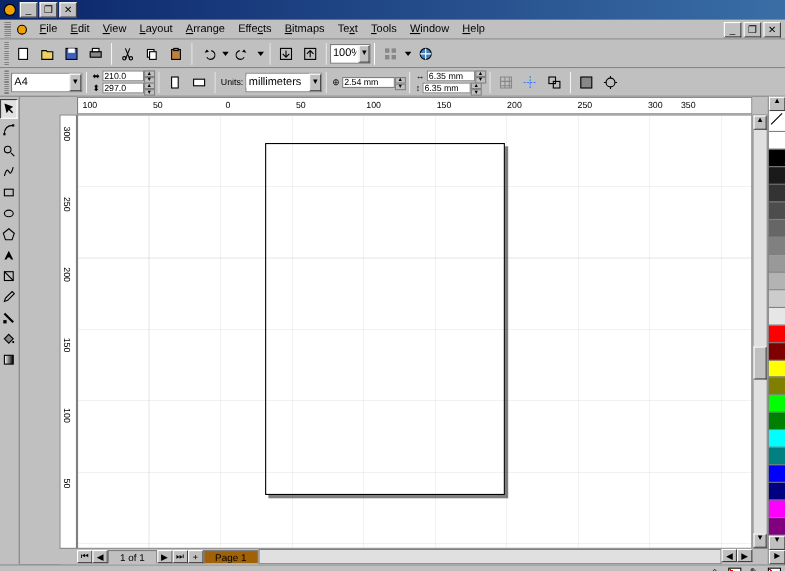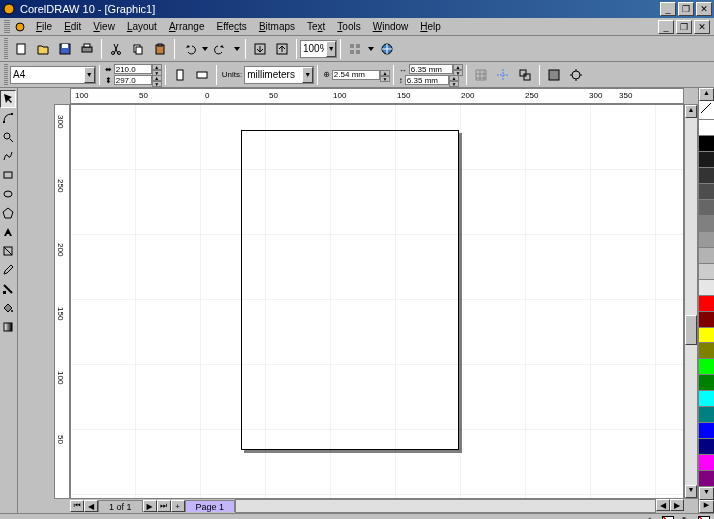--- a/index.html
+++ b/index.html
@@ -42,37 +42,36 @@
   .page { position:absolute; left:170px; top:25px; width:218px; height:320px; background:#fff; border:1px solid #000;}
   .pageshadow{ position:absolute; left:173px; top:28px; width:218px; height:320px; background:#808080;}
   .vscroll { position:absolute; top:16px; right:16px; width:14px; bottom:14px; background:#e0e0e0; border:1px solid #808080;}
   .vscroll .thumb{ position:absolute; top:210px; left:0; right:0; height:30px; background:#c0c0c0; border:1px solid #fff; border-right-color:#404040; border-bottom-color:#404040;}
   .sbtn{ height:13px; background:#c0c0c0; border:1px solid #fff; border-right-color:#404040;border-bottom-color:#404040; font-size:7px; text-align:center;}
   .palette { position:absolute; right:0; top:0; bottom:0; width:16px; background:#c0c0c0; border-left:1px solid #808080; display:flex; flex-direction:column;}
   .sw { flex:1; border-bottom:1px solid #808080;}
   .hscroll { position:absolute; bottom:0; left:16px; right:30px; height:14px; display:flex; background:#c0c0c0;}
   .pgnav { display:flex; align-items:center; height:14px; background:#c0c0c0;}
   .pgbtn { width:14px; height:12px; background:#c0c0c0; border:1px solid #fff;border-right-color:#404040;border-bottom-color:#404040; font-size:8px; display:flex;align-items:center;justify-content:center;cursor:pointer;}
-  .pgtab { height:12px; padding:0 10px; background:#c4b5fd; border:1px solid #808080; border-bottom:none; font-size:9px; display:flex; align-items:center;}
+  .pgtab { height:12px; padding:0 10px; background:#a16207; border:1px solid #808080; border-bottom:none; font-size:9px; display:flex; align-items:center;}
   .htrack{ flex:1; background:#e0e0e0; border:1px solid #808080;}
   .colorbar { height:14px; background:#c0c0c0; border-top:1px solid #808080; display:flex; align-items:center; padding:0 4px; justify-content:flex-end;}
   .cind { width:12px; height:10px; border:1px solid #000; margin-left:6px; background:#fff; position:relative;}
   .cind.none::after{content:"";position:absolute;inset:0;background:linear-gradient(to top right, transparent 45%, red 45% 55%, transparent 55%);}
   svg{display:block;}
 </style>
 </head>
 <body>
 
 <div class="titlebar">
   <span>
     <svg class="isvg" viewBox="0 0 14 14">
         <circle cx="7" cy="7" r="5" fill="#f0a000" stroke="#000"></circle>
       </svg>
   </span>
-  <span class="title">CorelDRAW 10 - [Graphic1]</span>
   <span class="tbtn">_</span>
   <span class="tbtn">❐</span>
   <span class="tbtn">✕</span>
 </div>
 
 <div class="menubar">
   <div class="mgrip"></div>
   <span style="margin-right:4px">
     <svg width="12" height="12" viewBox="0 0 12 12">
         <circle cx="6" cy="6" r="4" fill="#f0a000" stroke="#000"></circle>
@@ -198,21 +197,21 @@
   <span class="ticon">
       <svg class="isvg" viewBox="0 0 14 14">
         <circle cx="7" cy="7" r="5" fill="#4080c0" stroke="#000"></circle>
         <path d="M2 7h10M7 2v10" stroke="#fff"></path>
       </svg>
     </span>
 </div>
 
 <div class="propbar">
   <div class="grip"></div>
-  <div class="combo" style="width:86px">
+  <div class="combo" style="width:65px">
     <input value="A4" style="">
     <div class="cbtn">▼</div>
   </div>
   <div class="sep"></div>
   <div class="stack">
     <div class="mini">
         <span class="lbl">⬌</span>
         <input value="210.0" style="">
         <div class="spin">
           <div>▲</div>

